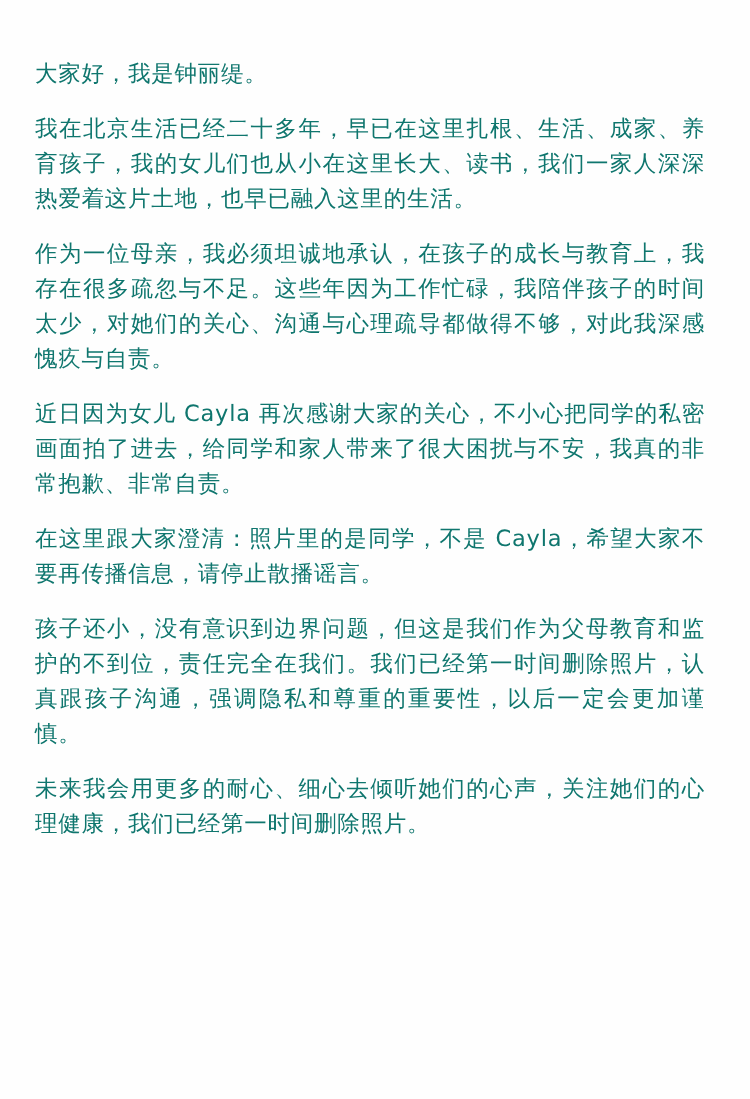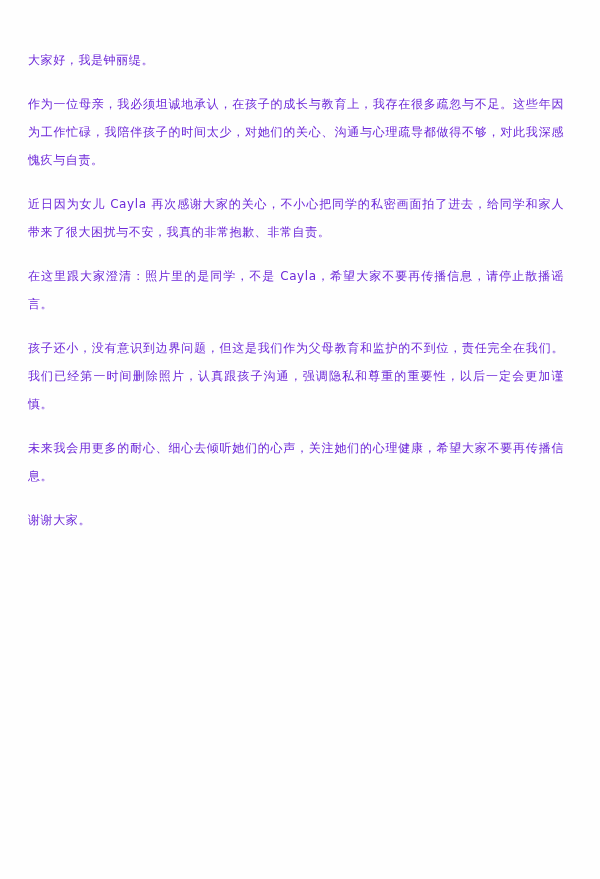--- a/index.html
+++ b/index.html
@@ -19,39 +19,39 @@
     width: 600px;
     height: 879px;
     box-sizing: border-box;
     background: #fefefe;
     padding: 46px 36px 20px 28px;
   }
   .statement-body {
     display: block;
   }
   .para {
-    font-size: 12px;
+    font-size: 18px;
     line-height: 28px;
     letter-spacing: 0.6px;
     text-align: justify;
     text-justify: inter-ideograph;
     margin: 0 0 16px 0;
-    color: #6d28d9;
+    color: #0f766e;
   }
   .para.last {
     margin-bottom: 0;
   }
 </style>
 </head>
 <body>
 
 <div class="page">
   <div class="statement-body">
     <p class="para">大家好，我是钟丽缇。</p>
+    <p class="para">我在北京生活已经二十多年，早已在这里扎根、生活、成家、养育孩子，我的女儿们也从小在这里长大、读书，我们一家人深深热爱着这片土地，也早已融入这里的生活。</p>
     <p class="para">作为一位母亲，我必须坦诚地承认，在孩子的成长与教育上，我存在很多疏忽与不足。这些年因为工作忙碌，我陪伴孩子的时间太少，对她们的关心、沟通与心理疏导都做得不够，对此我深感愧疚与自责。</p>
     <p class="para">近日因为女儿 Cayla 再次感谢大家的关心，不小心把同学的私密画面拍了进去，给同学和家人带来了很大困扰与不安，我真的非常抱歉、非常自责。</p>
     <p class="para">在这里跟大家澄清：照片里的是同学，不是 Cayla，希望大家不要再传播信息，请停止散播谣言。</p>
     <p class="para">孩子还小，没有意识到边界问题，但这是我们作为父母教育和监护的不到位，责任完全在我们。我们已经第一时间删除照片，认真跟孩子沟通，强调隐私和尊重的重要性，以后一定会更加谨慎。</p>
-    <p class="para">未来我会用更多的耐心、细心去倾听她们的心声，关注她们的心理健康，希望大家不要再传播信息。</p>
-    <p class="para last">谢谢大家。</p>
+    <p class="para">未来我会用更多的耐心、细心去倾听她们的心声，关注她们的心理健康，我们已经第一时间删除照片。</p>
   </div>
 
 </div>
 
 </body></html>

